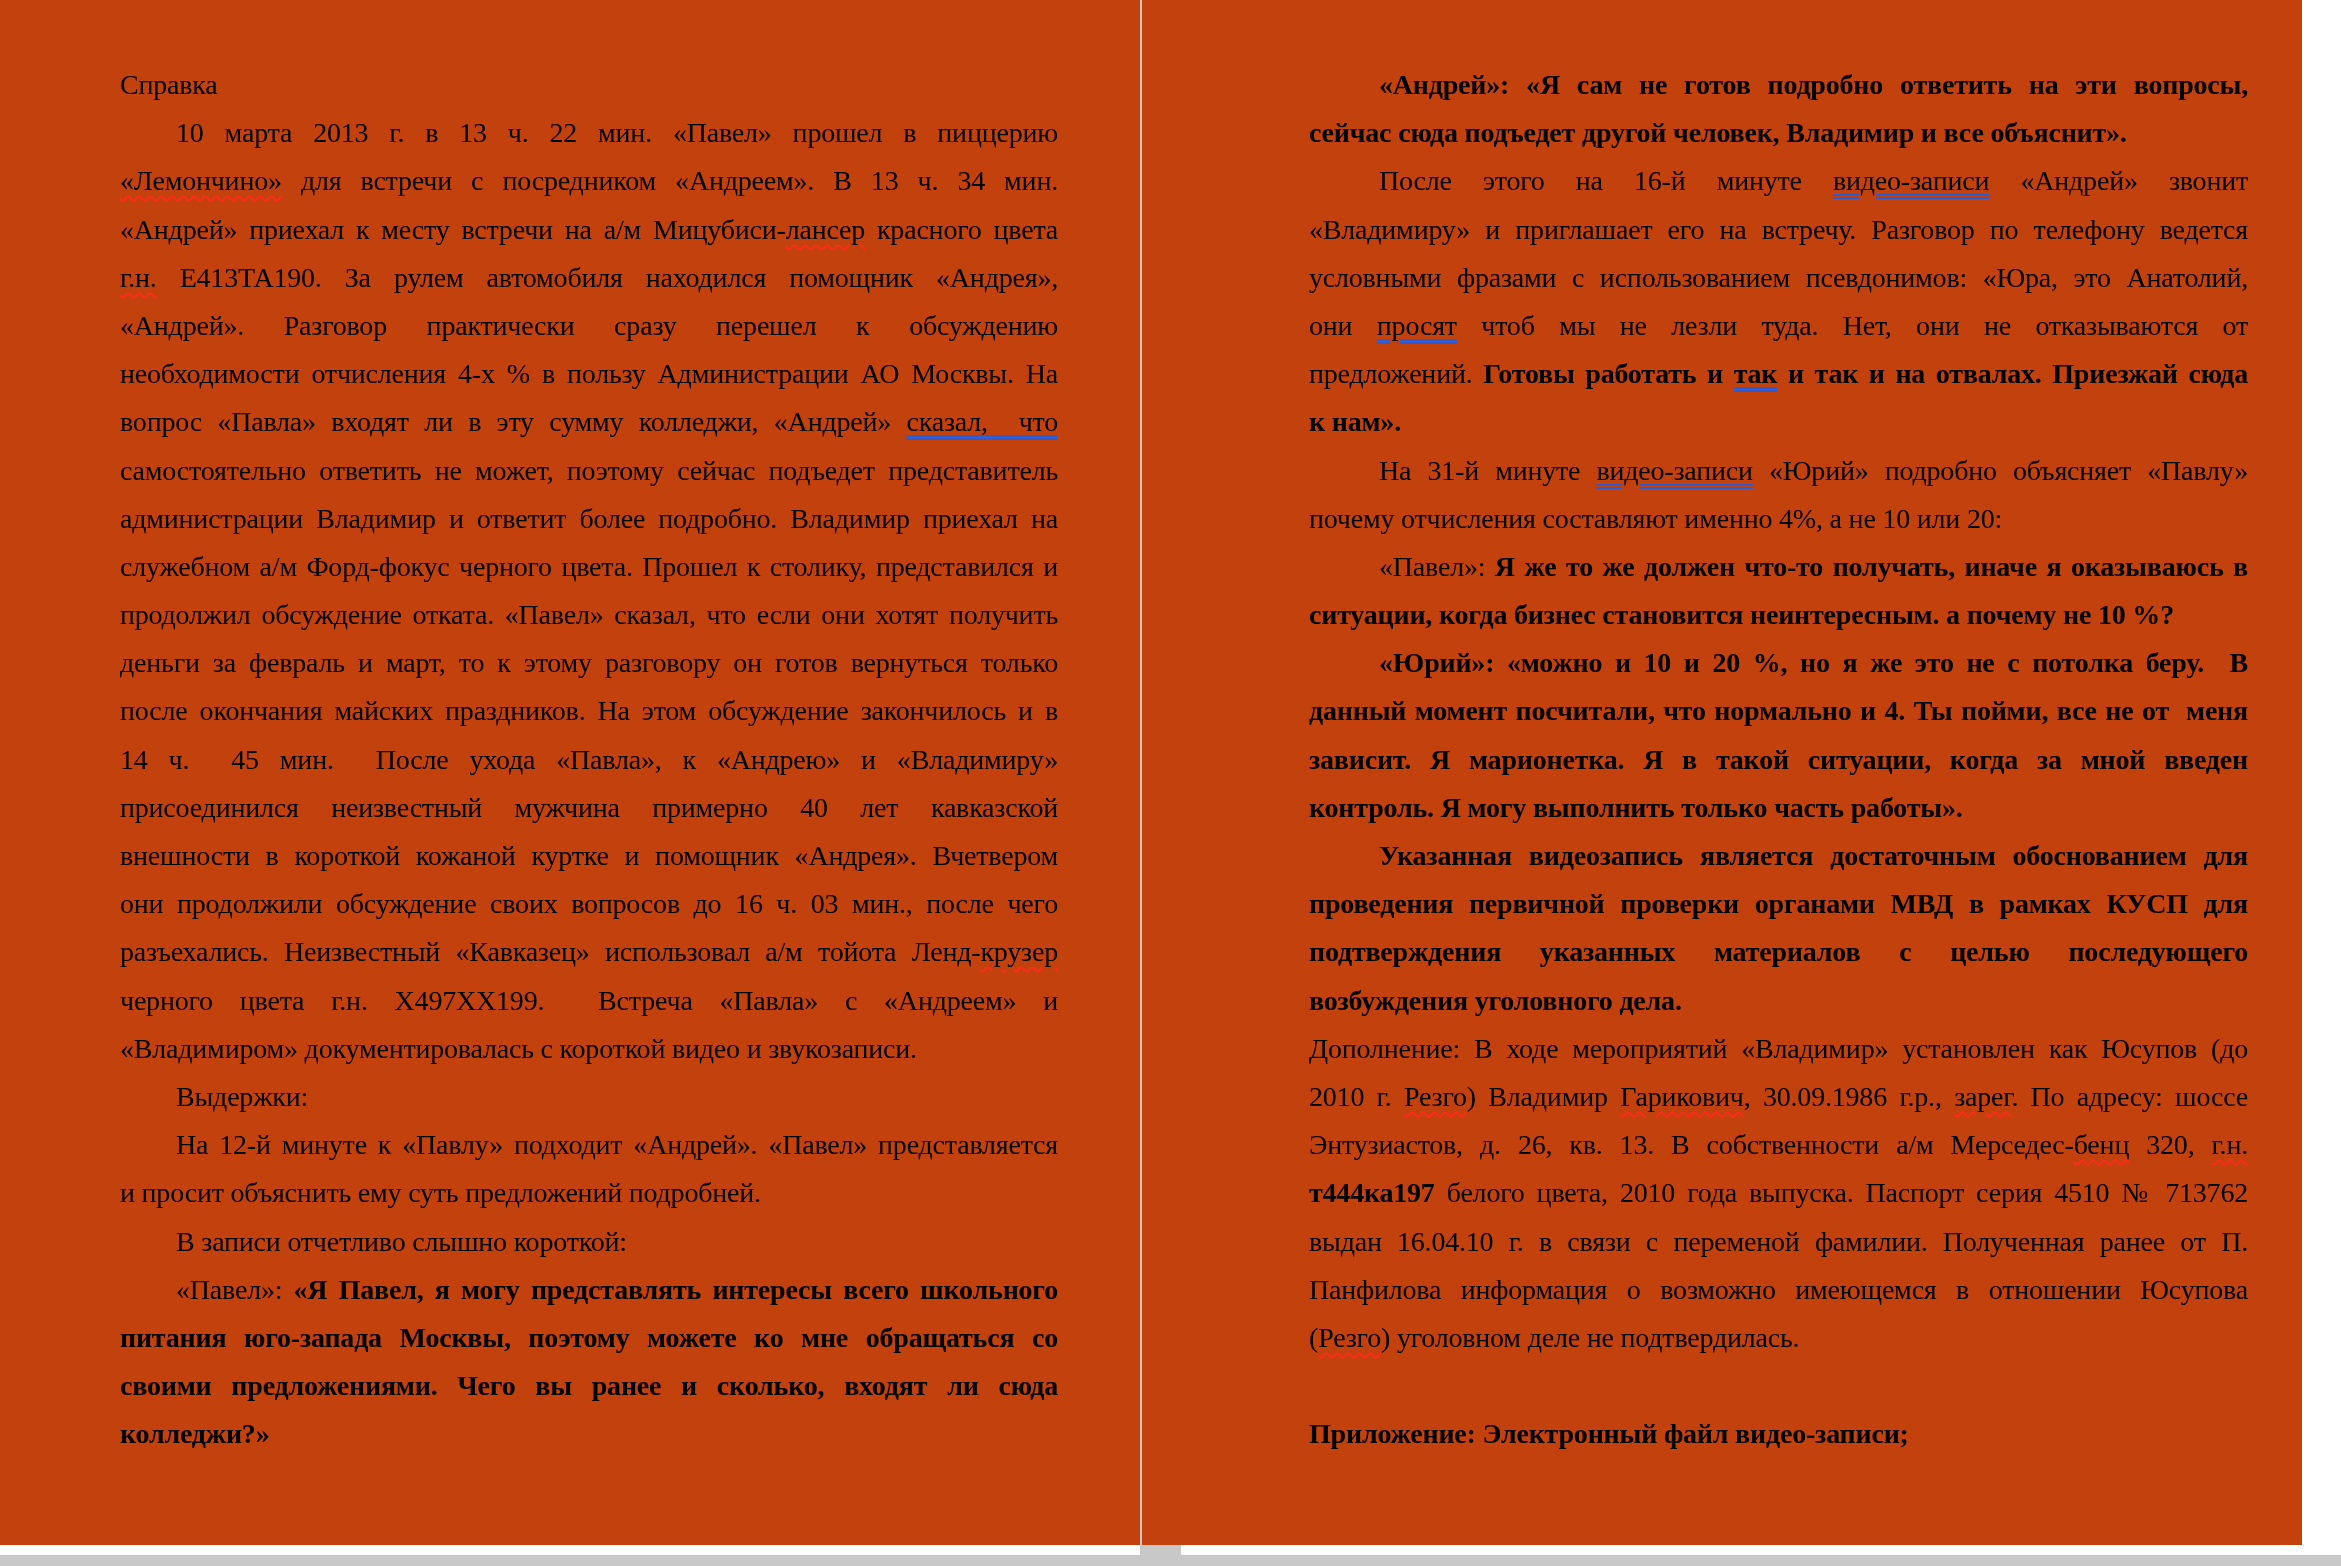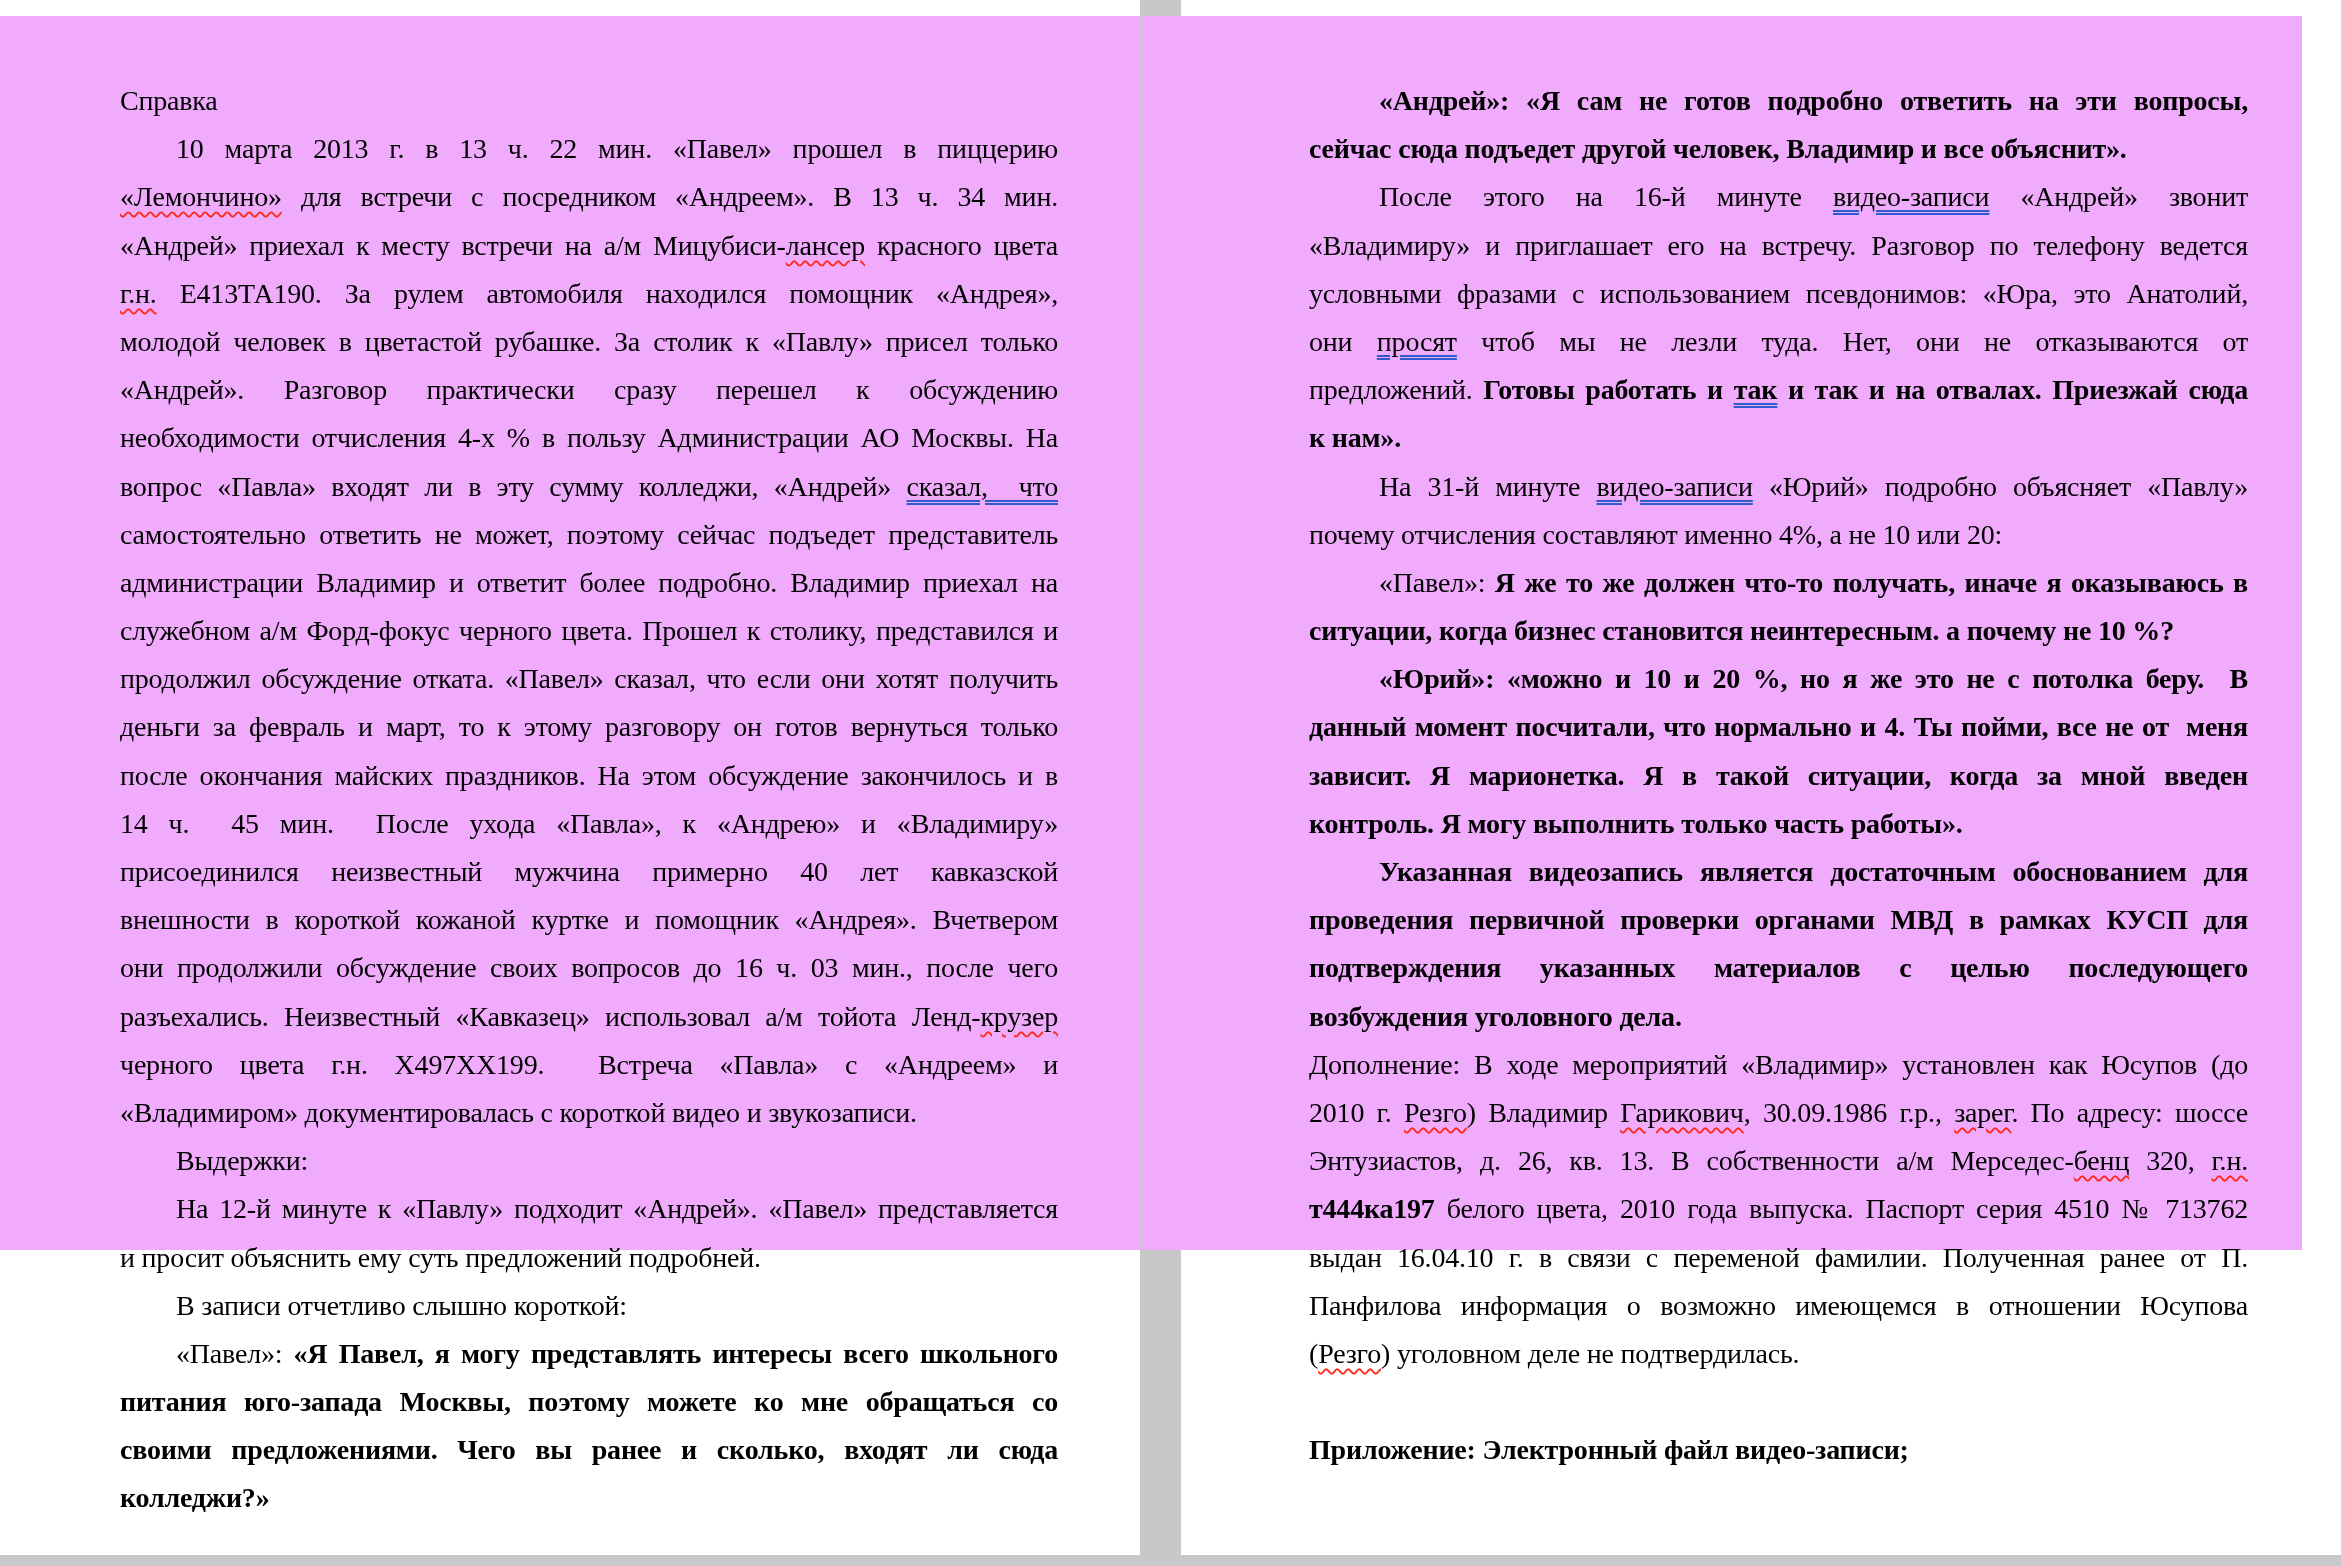--- a/index.html
+++ b/index.html
@@ -1,21 +1,21 @@
 <!DOCTYPE html>
 <html><head>
 <meta charset="utf-8">
 <style>
   html,body{margin:0;padding:0;}
   body{
     width:2341px;height:1566px;position:relative;overflow:hidden;
     background:#ffffff;
     font-family:"Liberation Serif","DejaVu Serif",serif;
   }
-  .page{position:absolute;top:0;background:#f0abfc;height:1234px;margin-top:16px;}
+  .page{position:absolute;top:0;background:#c2410c;height:1545px;}
   #page-0{left:0;width:1140px;}
   #page-1{left:1142px;width:1160px;}
   .page-gap{position:absolute;top:0;left:1140px;width:41px;height:1566px;background:#c8c8c8;}
   .bottom-strip{position:absolute;left:0;top:1555px;width:2341px;height:11px;background:#c8c8c8;}
   .textcol{
     position:absolute;top:61px;
     font-size:28px;line-height:48.2px;color:#000;
     letter-spacing:-0.2px;
   }
   #page-0 .textcol{left:120px;width:938px;}
@@ -48,21 +48,20 @@
 <body>
 
 <div class="doc">
   <div class="page" id="page-0">
     <div class="textcol">
         <div class="ln last"><span>Справка</span></div>
         <div class="ln ind"><span>10 марта 2013 г. в 13 ч. 22 мин. «Павел» прошел в пиццерию</span></div>
         <div class="ln"><span class="sq-red">«Лемончино»</span><span> для встречи с посредником «Андреем». В 13 ч. 34 мин.</span></div>
         <div class="ln"><span>«Андрей» приехал к месту встречи на а/м Мицубиси-</span><span class="sq-red">лансер</span><span> красного цвета</span></div>
         <div class="ln"><span class="sq-red">г.н.</span><span> Е413ТА190. За рулем автомобиля находился помощник «Андрея»,</span></div>
-        <div class="ln"><span>молодой человек в цветастой рубашке. За столик к «Павлу» присел только</span></div>
         <div class="ln"><span>«Андрей». Разговор практически сразу перешел к обсуждению</span></div>
         <div class="ln"><span>необходимости отчисления 4-х % в пользу Администрации АО Москвы. На</span></div>
         <div class="ln"><span>вопрос «Павла» входят ли в эту сумму колледжи, «Андрей» </span><span class="gr-blue">сказал,&nbsp; что</span></div>
         <div class="ln"><span>самостоятельно ответить не может, поэтому сейчас подъедет представитель</span></div>
         <div class="ln"><span>администрации Владимир и ответит более подробно. Владимир приехал на</span></div>
         <div class="ln"><span>служебном а/м Форд-фокус черного цвета. Прошел к столику, представился и</span></div>
         <div class="ln"><span>продолжил обсуждение отката. «Павел» сказал, что если они хотят получить</span></div>
         <div class="ln"><span>деньги за февраль и март, то к этому разговору он готов вернуться только</span></div>
         <div class="ln"><span>после окончания майских праздников. На этом обсуждение закончилось и в</span></div>
         <div class="ln"><span>14 ч.&nbsp; 45 мин.&nbsp; После ухода «Павла», к «Андрею» и «Владимиру»</span></div>

